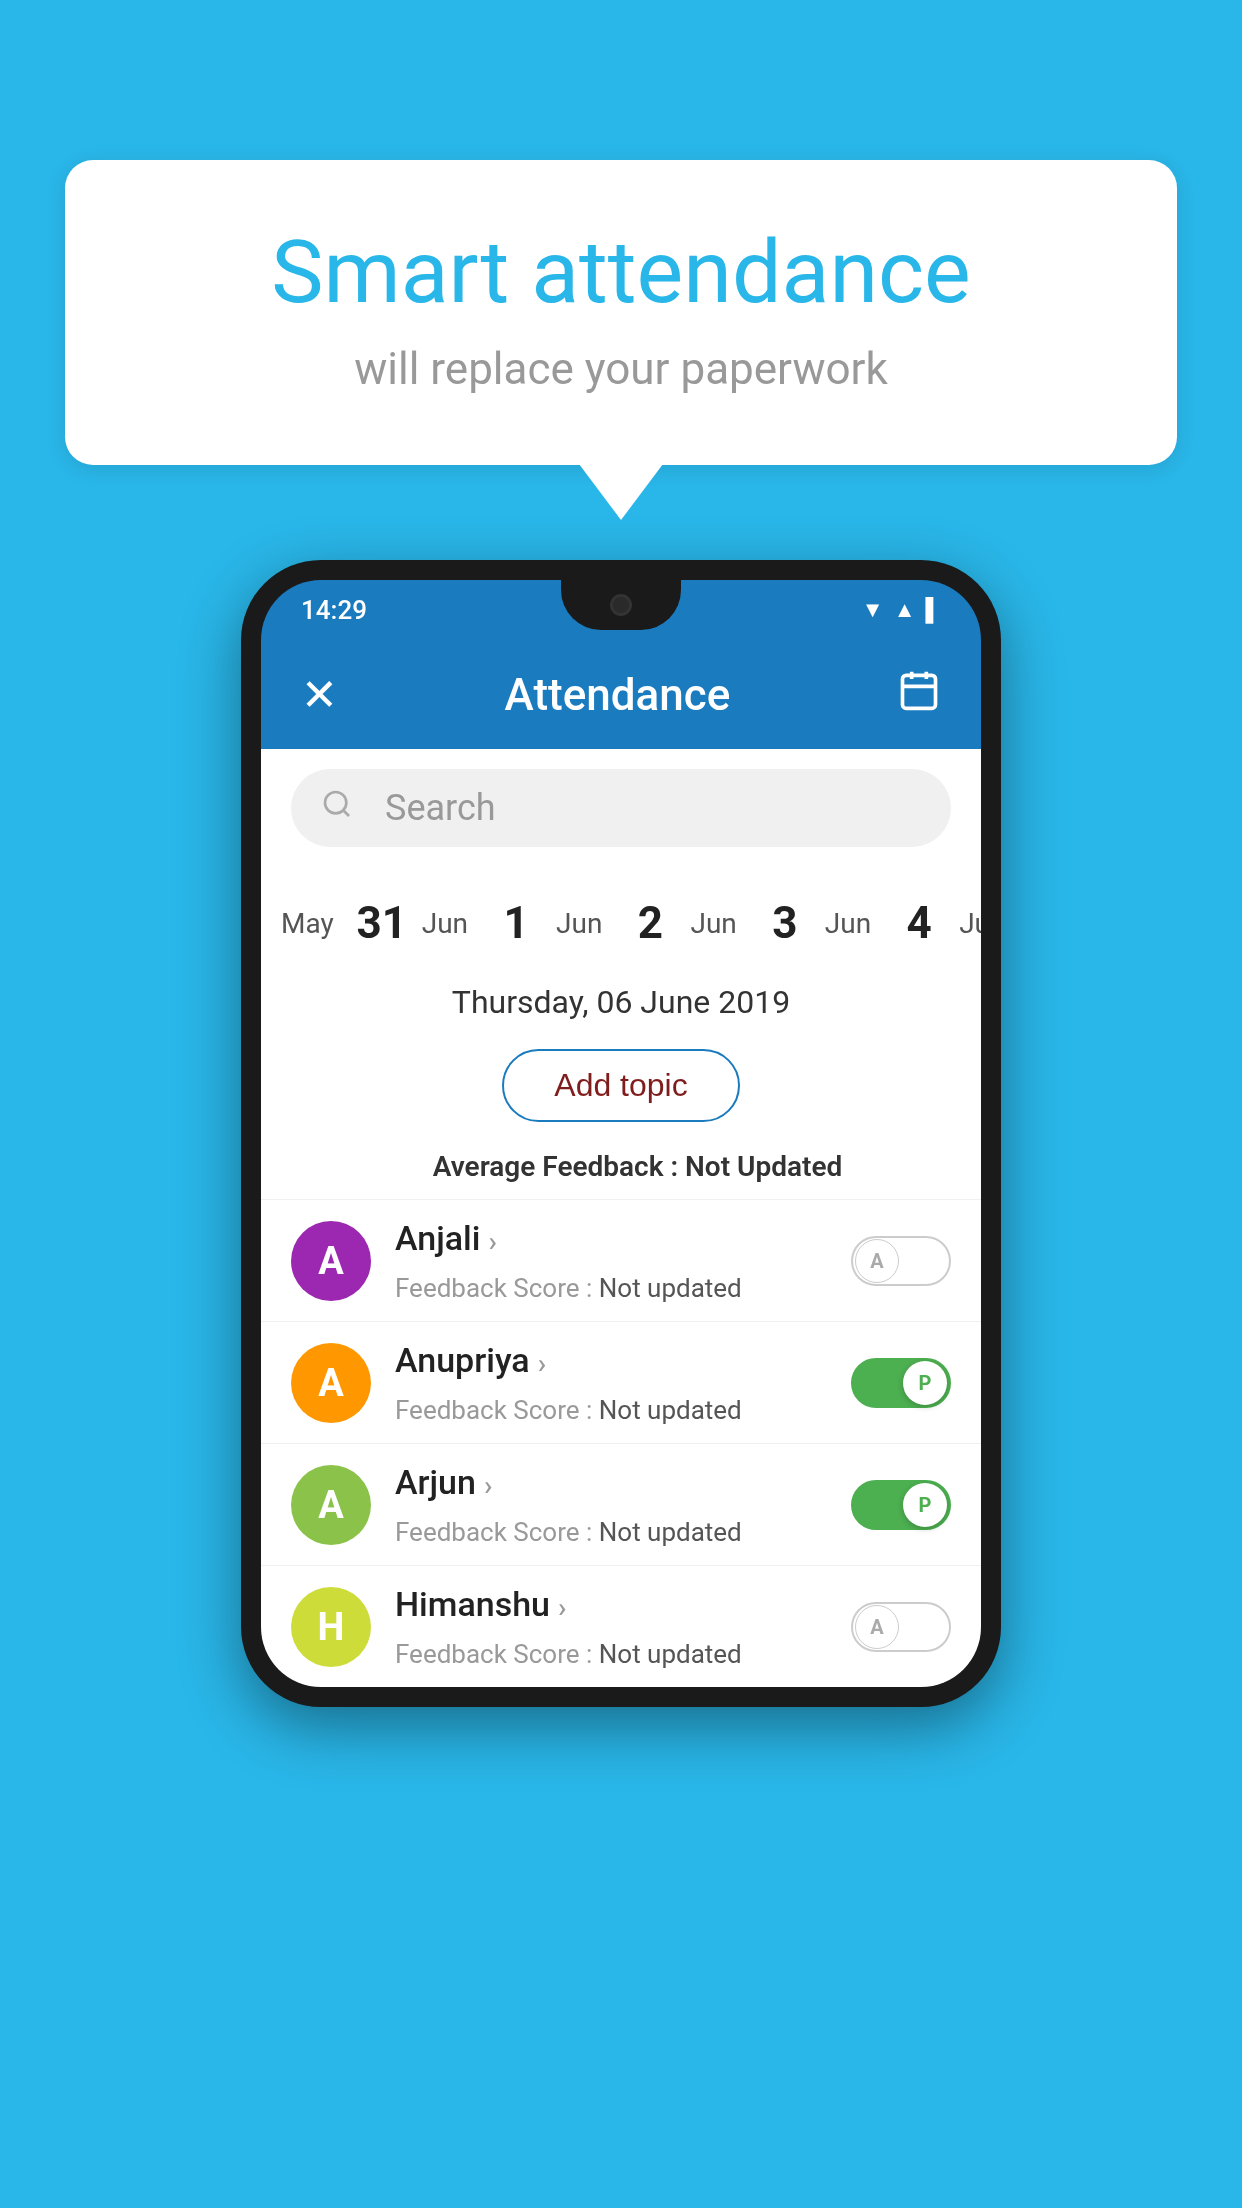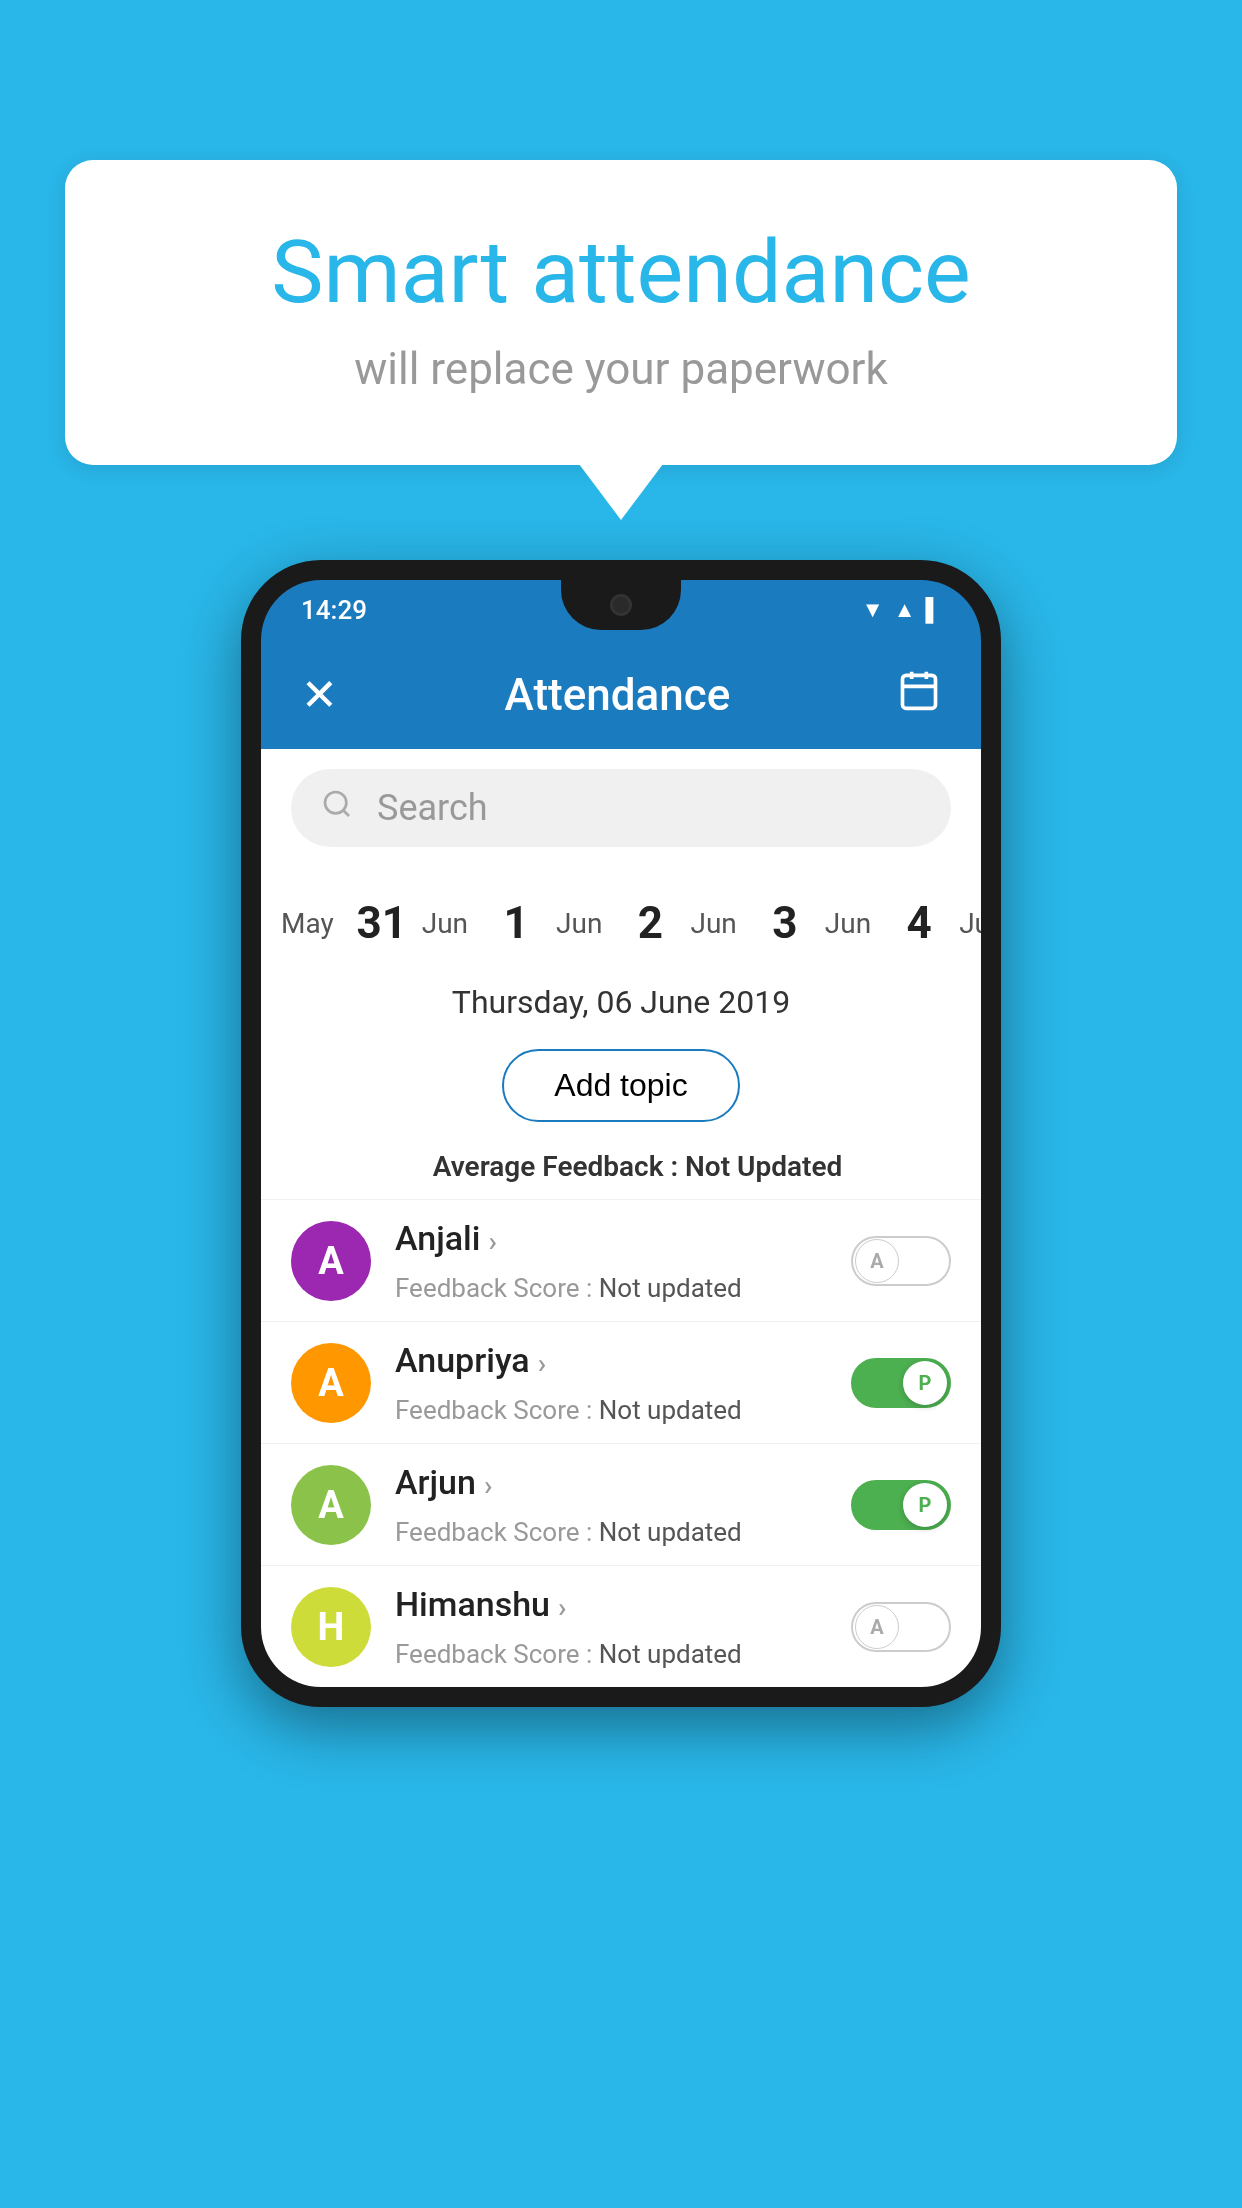--- a/index.html
+++ b/index.html
@@ -159,21 +159,21 @@
     }
 
     
     .search-bar {
       margin: 20px 30px;
       background: #f0f0f0;
       border-radius: 40px;
       padding: 18px 30px;
       display: flex;
       align-items: center;
-      gap: 24px;
+      gap: 32px;
     }
 
     .search-icon-wrap {
       color: #aaa;
       font-size: 32px;
     }
 
     .search-text {
       font-size: 36px;
       color: #999;
@@ -229,21 +229,21 @@
     }
 
     
     .add-topic-btn {
       display: block;
       margin: 10px auto;
       border: 2px solid #1a7bbf;
       border-radius: 40px;
       padding: 16px 50px;
       background: white;
-      color: #000000;
+      color: #7f1d1d;
       font-size: 32px;
       width: fit-content;
     }
 
     
     .avg-feedback {
       text-align: center;
       font-size: 28px;
       color: #888;
       padding: 10px 0 16px;

